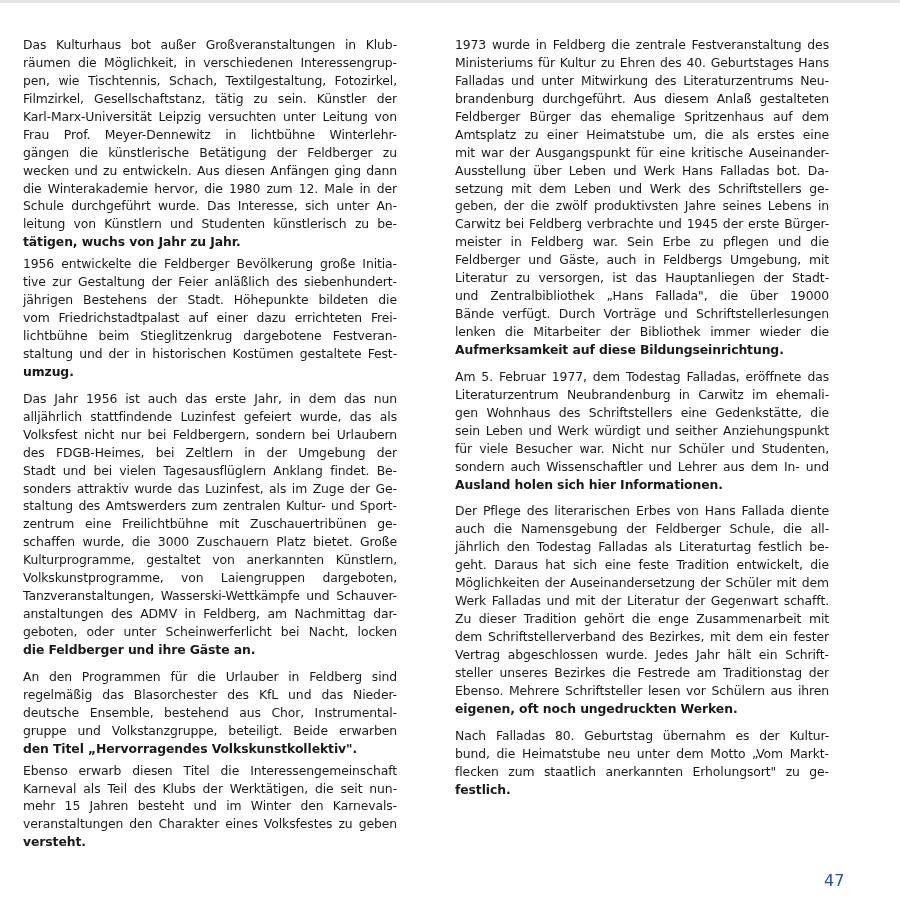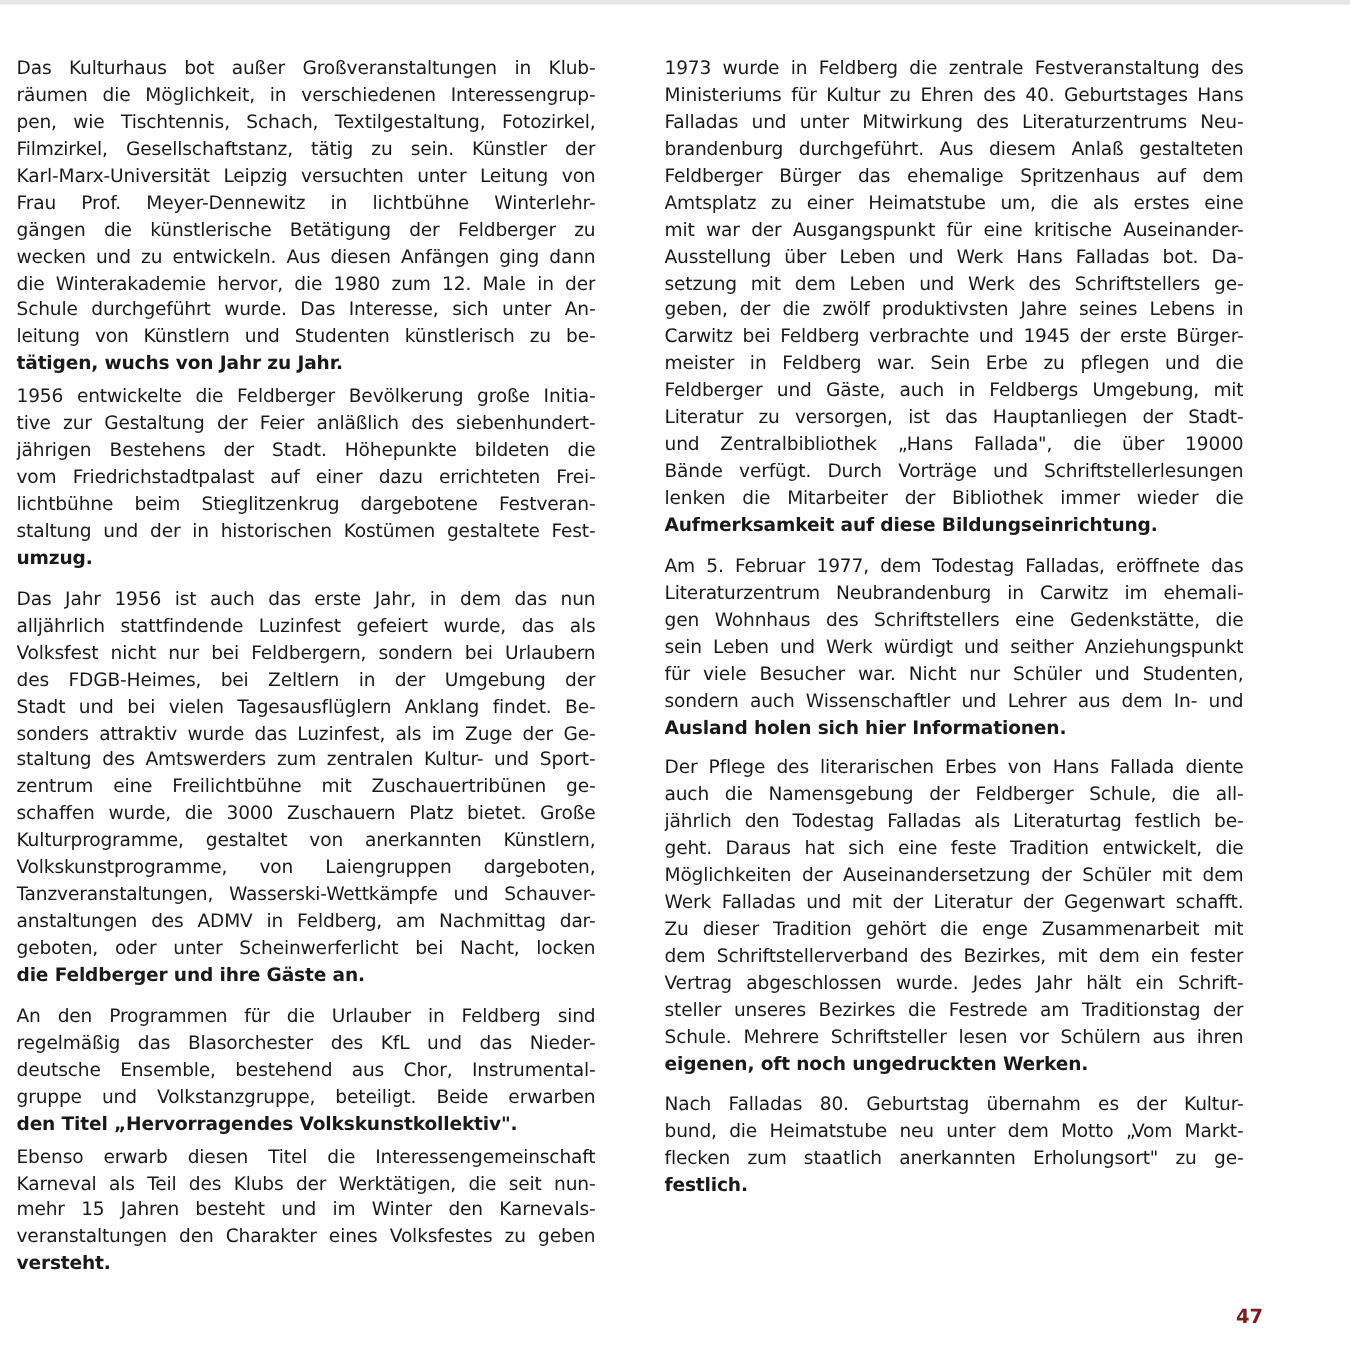--- a/index.html
+++ b/index.html
@@ -21,21 +21,21 @@
       background: #e4e4e4;
     }
     .column {
       position: absolute;
       top: 36px;
       width: 390px;
     }
     #col-left { left: 7px; }
     #col-right { left: 439px; width: 390px; }
     .para {
-      margin: 0 0 4px 4px;
+      margin: 0 0 4px 16px;
       font-size: 12.4px;
       line-height: 17.95px;
       text-align: justify;
       letter-spacing: -0.1px;
       word-spacing: 0px;
     }
     .para .ln {
       display: block;
       text-align: justify;
       text-align-last: justify;
@@ -45,23 +45,23 @@
     }
     .para .ln.last {
       text-align-last: left;
       font-weight: bold;
     }
     .gap-lg { margin-bottom: 9px; }
     .page-number {
       position: absolute;
       left: 824px;
       top: 871px;
-      font-size: 13px;
-      font-weight: bold;
-      color: #7f1d1d;
+      font-size: 16px;
+      font-weight: normal;
+      color: #1d4ed8;
       font-family: "DejaVu Sans", sans-serif;
     }
   </style>
 </head>
 <body>
 
 <div class="top-edge"></div>
 
 <div class="column" id="col-left">
   <p class="para">
@@ -154,21 +154,21 @@
       <span class="ln">Der Pflege des literarischen Erbes von Hans Fallada diente</span>
       <span class="ln">auch die Namensgebung der Feldberger Schule, die all-</span>
       <span class="ln">jährlich den Todestag Falladas als Literaturtag festlich be-</span>
       <span class="ln">geht. Daraus hat sich eine feste Tradition entwickelt, die</span>
       <span class="ln">Möglichkeiten der Auseinandersetzung der Schüler mit dem</span>
       <span class="ln">Werk Falladas und mit der Literatur der Gegenwart schafft.</span>
       <span class="ln">Zu dieser Tradition gehört die enge Zusammenarbeit mit</span>
       <span class="ln">dem Schriftstellerverband des Bezirkes, mit dem ein fester</span>
       <span class="ln">Vertrag abgeschlossen wurde. Jedes Jahr hält ein Schrift-</span>
       <span class="ln">steller unseres Bezirkes die Festrede am Traditionstag der</span>
-      <span class="ln">Schule. Mehrere Schriftsteller lesen vor Schülern aus ihren</span>
+      <span class="ln">Ebenso. Mehrere Schriftsteller lesen vor Schülern aus ihren</span>
       <span class="ln last">eigenen, oft noch ungedruckten Werken.</span>
     </p>
   <p class="para">
       <span class="ln">Nach Falladas 80. Geburtstag übernahm es der Kultur-</span>
       <span class="ln">bund, die Heimatstube neu unter dem Motto „Vom Markt-</span>
       <span class="ln">flecken zum staatlich anerkannten Erholungsort" zu ge-</span>
       <span class="ln last">festlich.</span>
     </p>
 </div>
 

